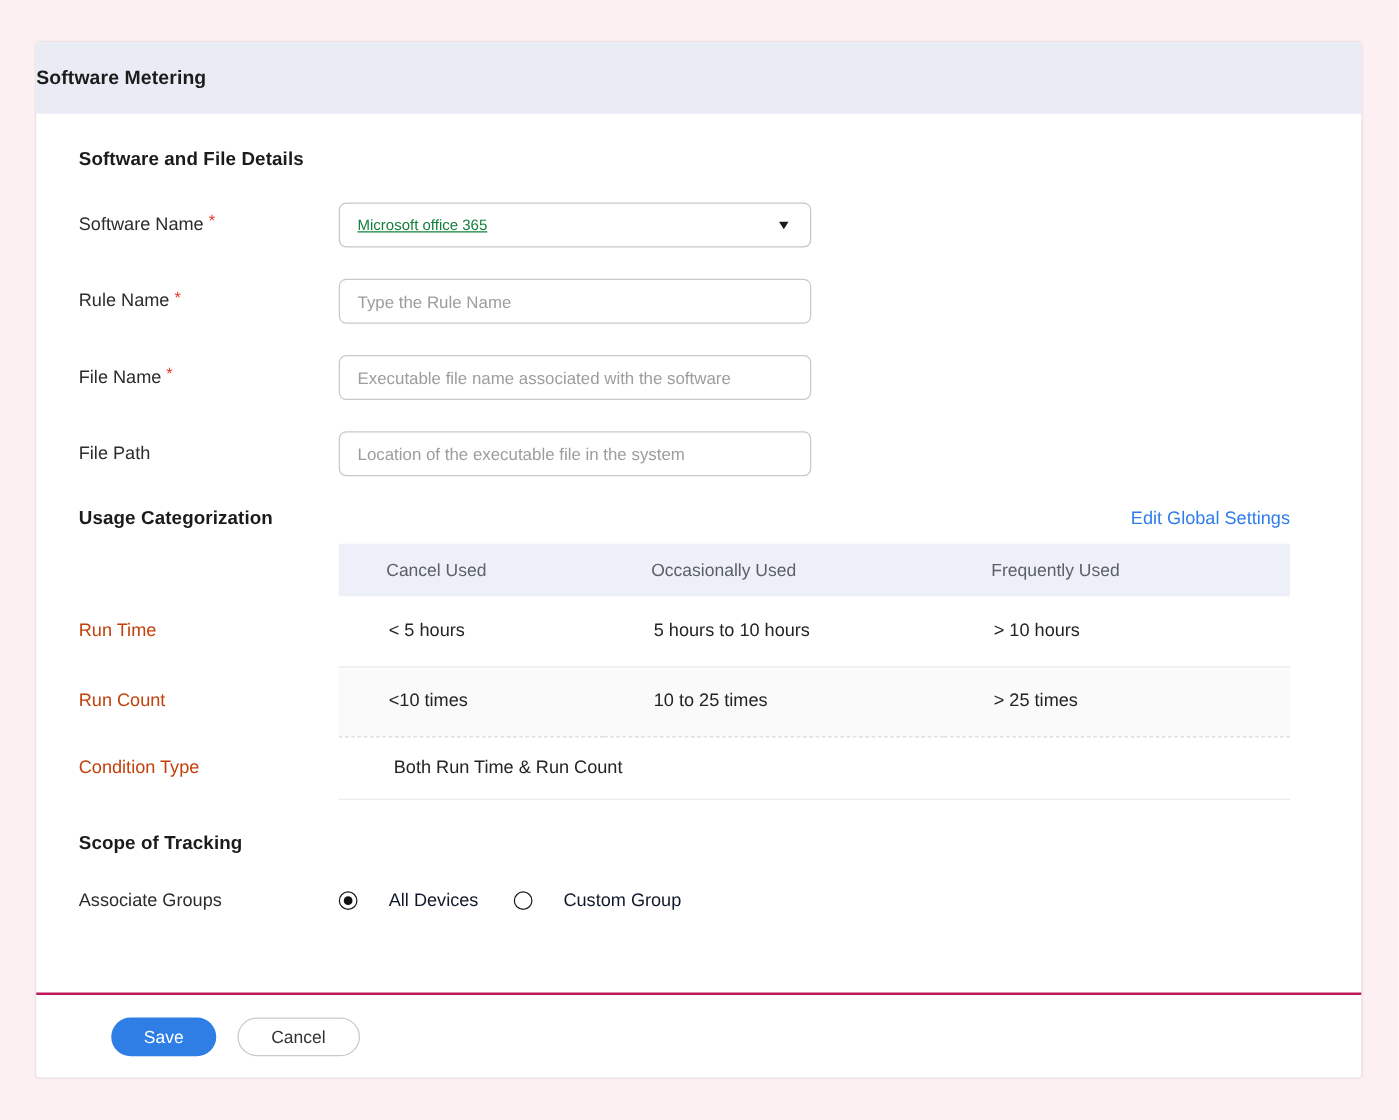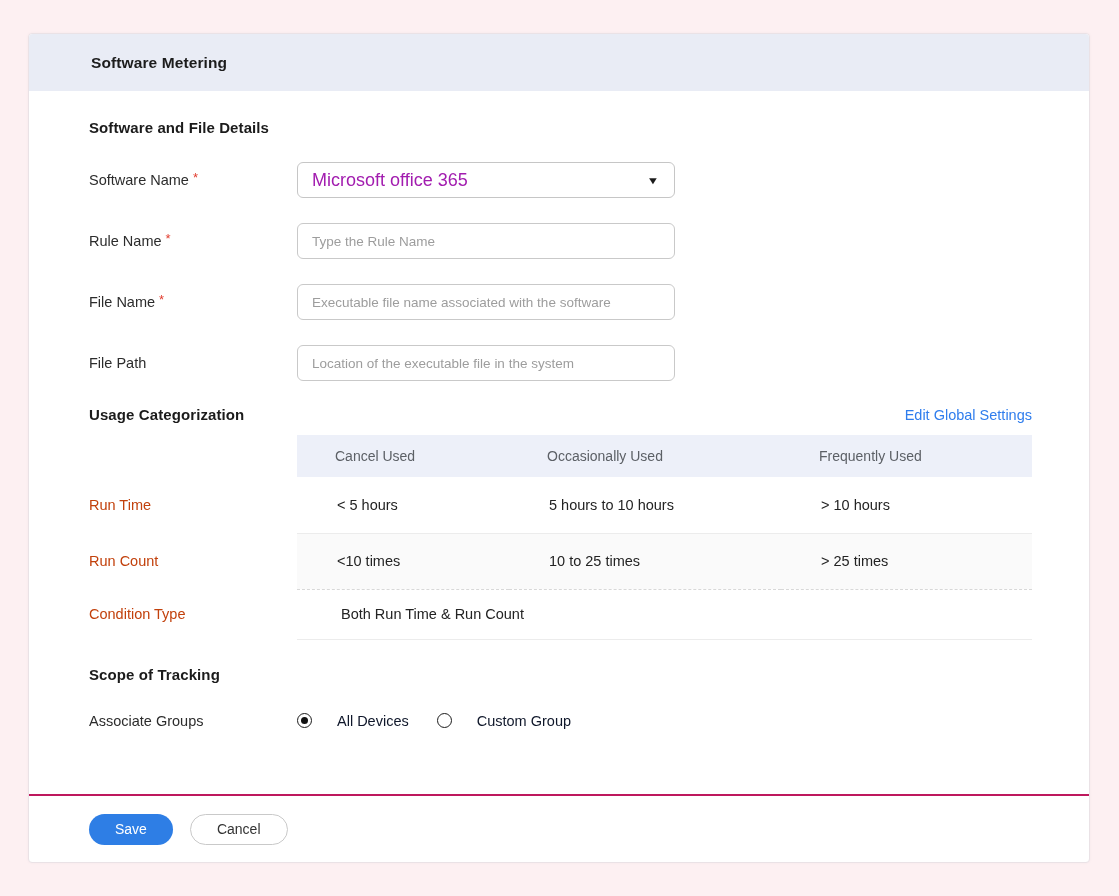--- a/index.html
+++ b/index.html
@@ -21,29 +21,28 @@
     display: flex;
     flex-direction: column;
   }
   .card-header {
     height: 57px;
     flex: 0 0 57px;
     background: #e9ecf5;
     border-radius: 4px 4px 0 0;
     display: flex;
     align-items: center;
-    padding-left: 62px;
     font-size: 15.5px;
     font-weight: 700;
     color: #1c1c1c;
     letter-spacing: 0.1px;
   }
   .card-body {
     flex: 1 1 auto;
-    padding: 0 57px 0 60px;
+    padding: 0 57px 0 34px;
   }
   .section-heading {
     font-size: 15px;
     font-weight: 700;
     color: #1b1b1b;
     letter-spacing: 0.1px;
   }
   .heading-details { margin-top: 28px; margin-bottom: 26px; }
   .form-row {
     display: flex;
@@ -69,21 +68,21 @@
     height: 36px;
     border: 1px solid #c6c6c6;
     border-radius: 6px;
     background: #fff;
     display: flex;
     align-items: center;
     justify-content: space-between;
     padding: 0 16px 0 14px;
     cursor: pointer;
   }
-  .select-value { font-size: 18px; color: #a21caf; }
+  .select-value { font-size: 12px; color: #15803d; text-decoration: underline; }
   .caret { font-size: 10px; color: #1a1a1a; transform: scaleX(1.3); }
   .text-input {
     width: 378px;
     height: 36px;
     border: 1px solid #c9c9c9;
     border-radius: 6px;
     padding: 0 14px;
     font-size: 13.5px;
     font-family: "Liberation Sans", sans-serif;
     color: #2b2b2b;

